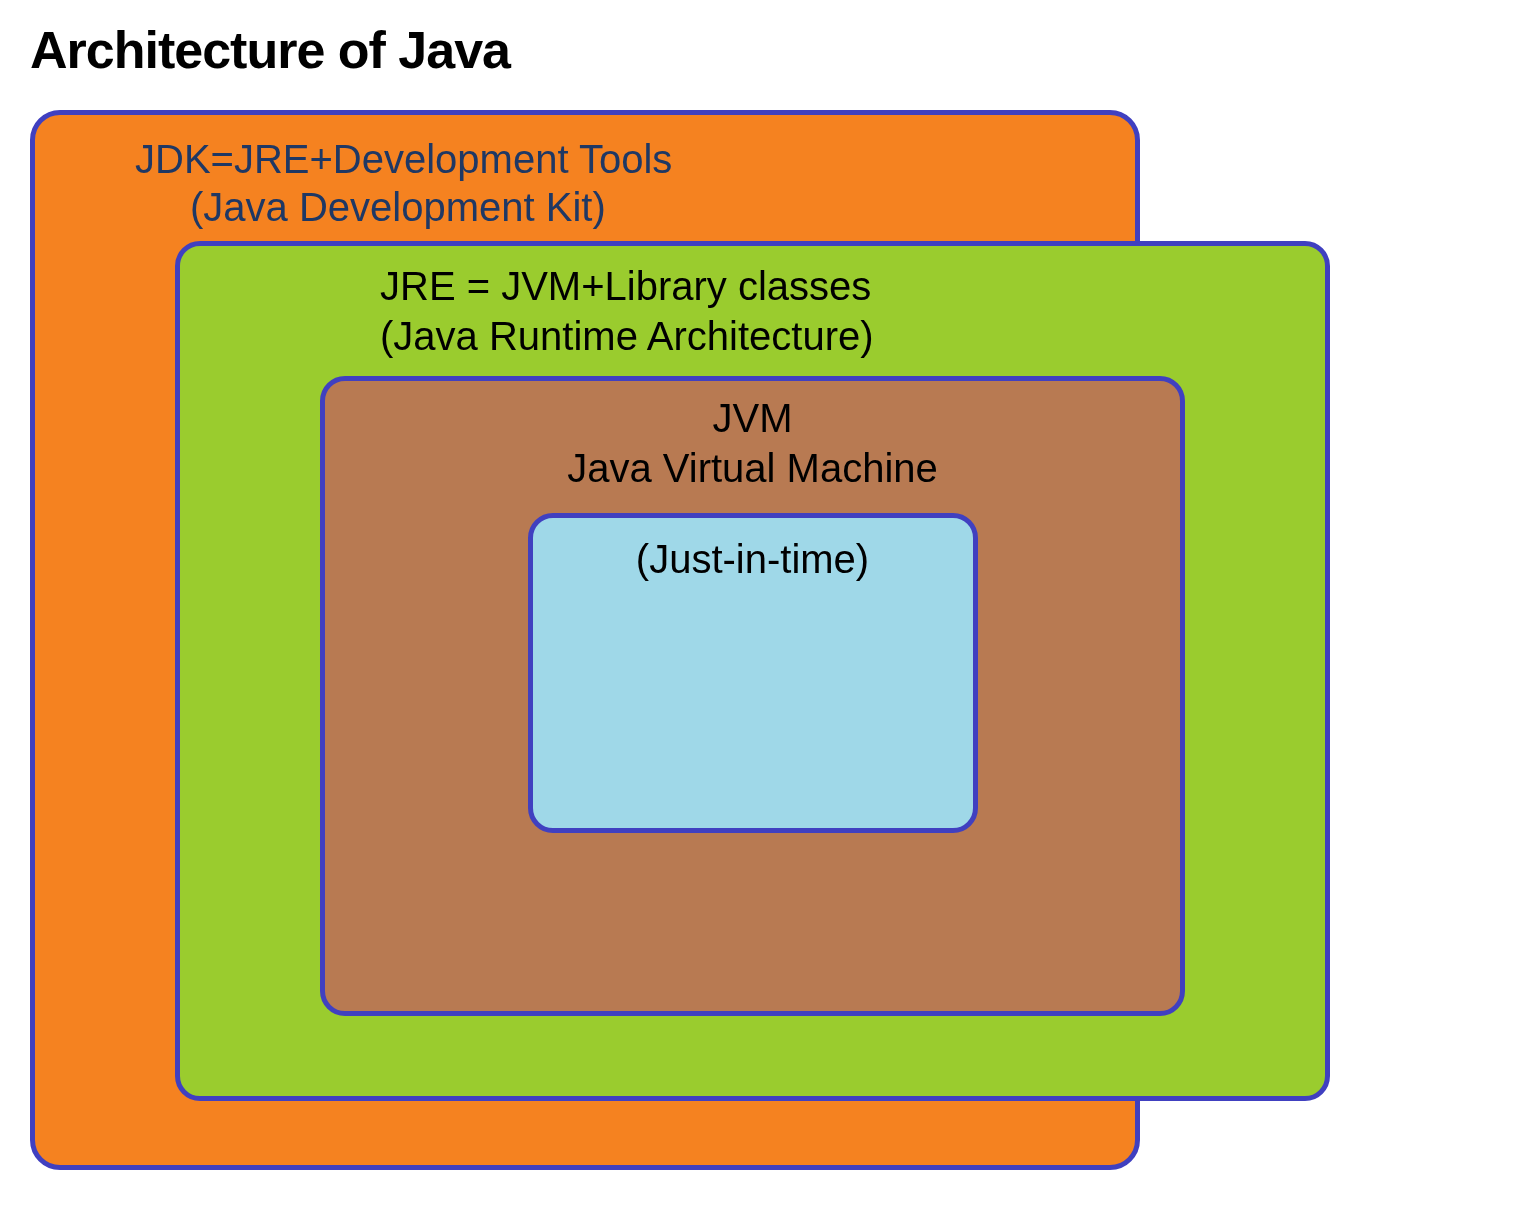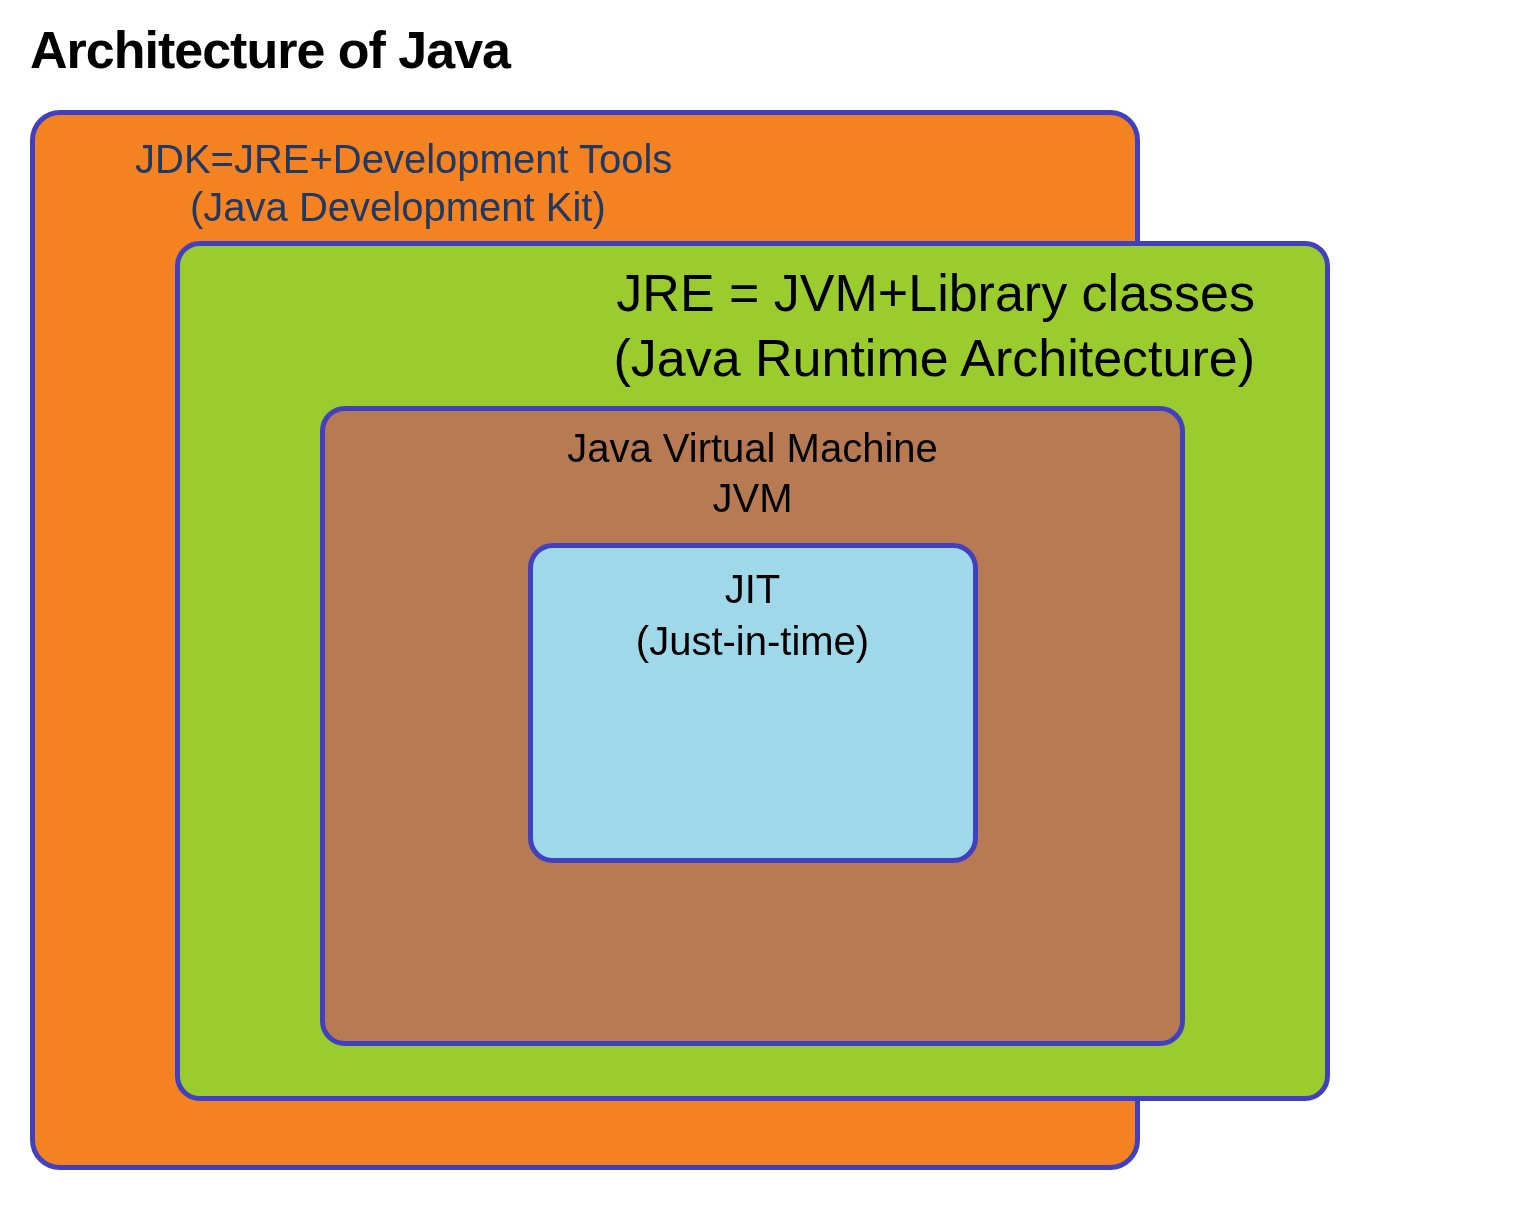--- a/index.html
+++ b/index.html
@@ -41,23 +41,23 @@
       background: #9ACC2E;
       border: 5px solid #4040C0;
       border-radius: 25px;
       padding: 15px 70px 70px 70px;
       margin-left: 80px;
       margin-top: 5px;
       width: 1155px;
       height: 860px;
     }
     .jre-label {
-      font-size: 52px;
+      font-size: 40px;
       color: #000000;
-      text-align: right;
+      text-align: left;
       margin-left: 130px;
       line-height: 1.25;
       margin-bottom: 15px;
     }
     .jvm-box {
       background: #B87A52;
       border: 5px solid #4040C0;
       border-radius: 25px;
       padding: 12px 40px 60px 40px;
       margin-left: 70px;
@@ -100,26 +100,25 @@
   </div>
 
   <div class="jre-box">
     <div class="jre-label">
       <div>JRE = JVM+Library classes</div>
       <div>(Java Runtime Architecture)</div>
     </div>
 
     <div class="jvm-box">
       <div class="jvm-label">
+        <div>JVM</div>
         <div>Java Virtual Machine</div>
-        <div>JVM</div>
       </div>
 
       <div class="jit-box">
         <div class="jit-label">
-          <div>JIT</div>
           <div>(Just-in-time)</div>
         </div>
       </div>
 
     </div>
   </div>
 </div>
 
 </body></html>

